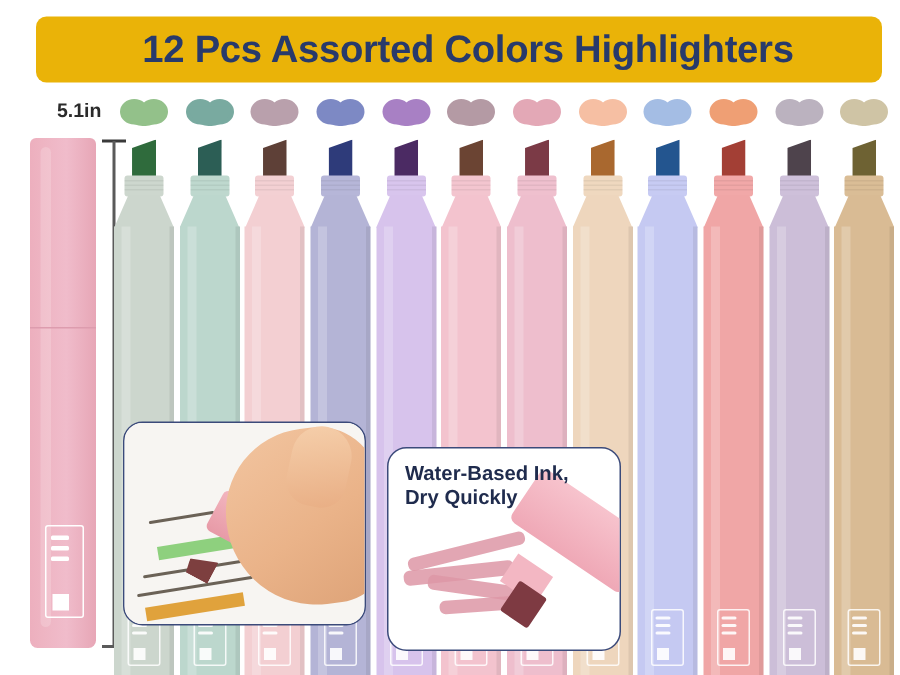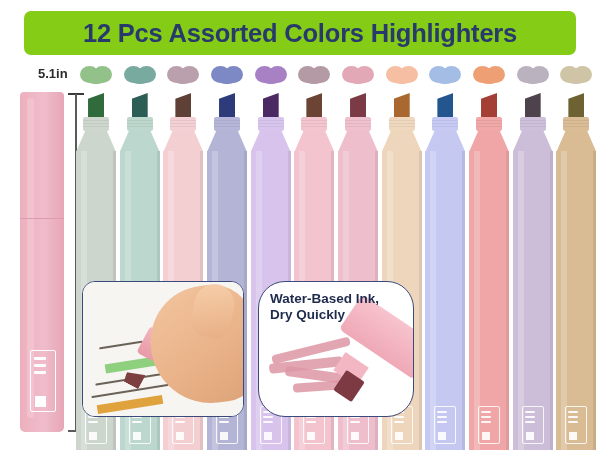--- a/index.html
+++ b/index.html
@@ -111,21 +111,21 @@
   #c1-pentip{
     position:absolute;left:42px;top:88px;width:18px;height:16px;
     background:#7d3f3f;transform:rotate(28deg);
     clip-path:polygon(0% 40%,100% 0%,100% 100%,10% 100%);
   }
   .c1-line{position:absolute;height:2px;background:#6b6257;transform:rotate(-9deg);border-radius:1px;}
   #c1-hl1{position:absolute;left:22px;top:78px;width:58px;height:9px;background:#8ed07e;transform:rotate(-9deg);}
   #c1-hl2{position:absolute;left:14px;top:118px;width:66px;height:9px;background:#e0a23c;transform:rotate(-9deg);}
 
   
-  #card2{left:258px;top:281px;width:154px;height:134px;border-radius:27px;}
+  #card2{left:258px;top:298px;width:154px;height:134px;}
   #c2-pen{
     position:absolute;left:84px;top:34px;width:90px;height:42px;
     background:linear-gradient(180deg,#f7c3cd,#efa8b6);border-radius:5px;transform:rotate(34deg);
   }
   #c2-neck{
     position:absolute;left:78px;top:76px;width:28px;height:22px;
     background:#f3b7c3;transform:rotate(34deg);
   }
   #c2-tip{
     position:absolute;left:79px;top:92px;width:22px;height:24px;
@@ -147,21 +147,21 @@
     position:absolute;left:62px;top:60px;width:44px;height:62px;
     background:linear-gradient(160deg,#d79aa8,#c98b9b);transform:rotate(37deg) skewX(-10deg);
     border:1px solid #ffffff;
   }
 </style>
 </head>
 <body style="background: rgb(255, 255, 255);">
 
 <div id="stage">
 
-  <div id="title-banner" style="background: #84cc16;">
+  <div id="title-banner" style="background: #eab308; padding-left: 12px;">
     <div id="title-text" style="color: rgb(40, 58, 107);">12 Pcs Assorted Colors Highlighters</div>
   </div>
 
   <div id="measure-label">
     <span>5.1in</span>
   </div>
   <div id="measure-cap-top"></div>
   <div id="measure-line"></div>
   <div id="measure-cap-bot"></div>
 

